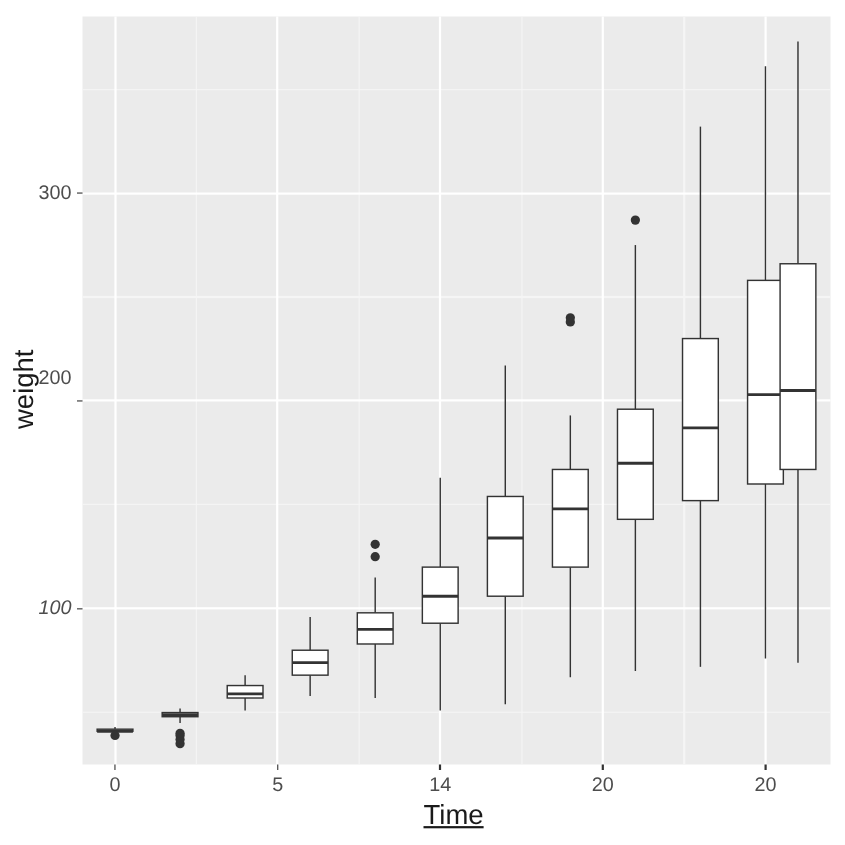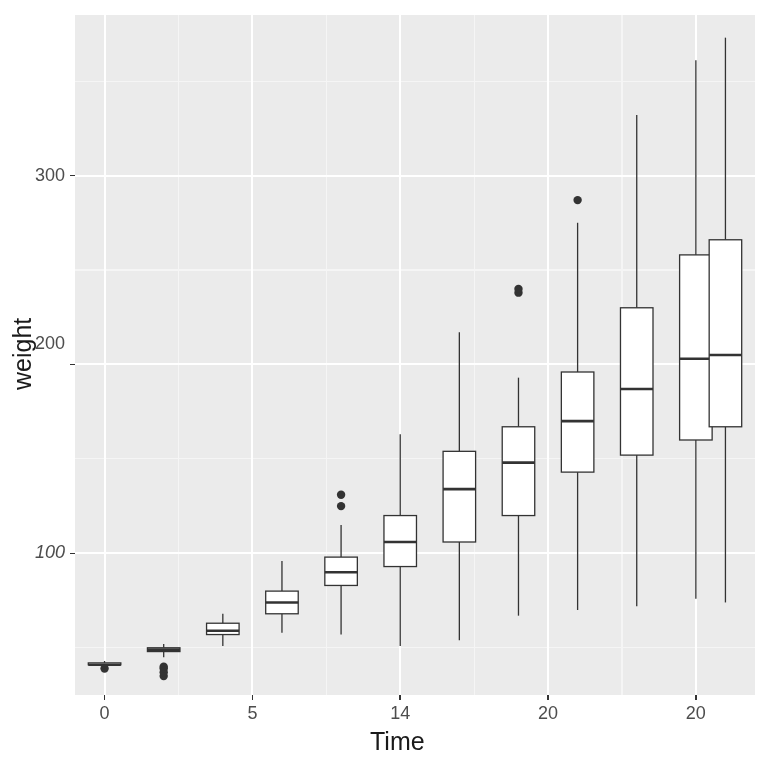--- a/index.html
+++ b/index.html
@@ -190,15 +190,15 @@
         <line class="median" x1="679.6086956521739" x2="712.1304347826087" y1="358.77777777777777" y2="358.77777777777777"></line>
       </g>
       <g class="box">
         <line class="stem" x1="725.4347826086956" x2="725.4347826086956" y1="426.77777777777777" y2="602.4444444444445"></line>
         <line class="stem" x1="725.4347826086956" x2="725.4347826086956" y1="239.77777777777783" y2="37.66666666666663"></line>
         <rect x="709.1739130434783" width="32.52173913043475" y="239.77777777777783" height="186.99999999999994"></rect>
         <line class="median" x1="709.1739130434783" x2="741.695652173913" y1="355" y2="355"></line>
       </g>
     </svg>
 
-  <div class="axis-title" id="xlab" style="left: 370px; top: 727px;">Time</div>
+  <div class="axis-title" id="xlab" style="left: 385px; top: 727px; text-decoration: underline;">Time</div>
   <div class="axis-title" id="ylab" style="left: 8px; top: 390px; transform: rotate(-90deg); transform-origin: left top;">weight</div>
 </div>
 
 </body></html>

